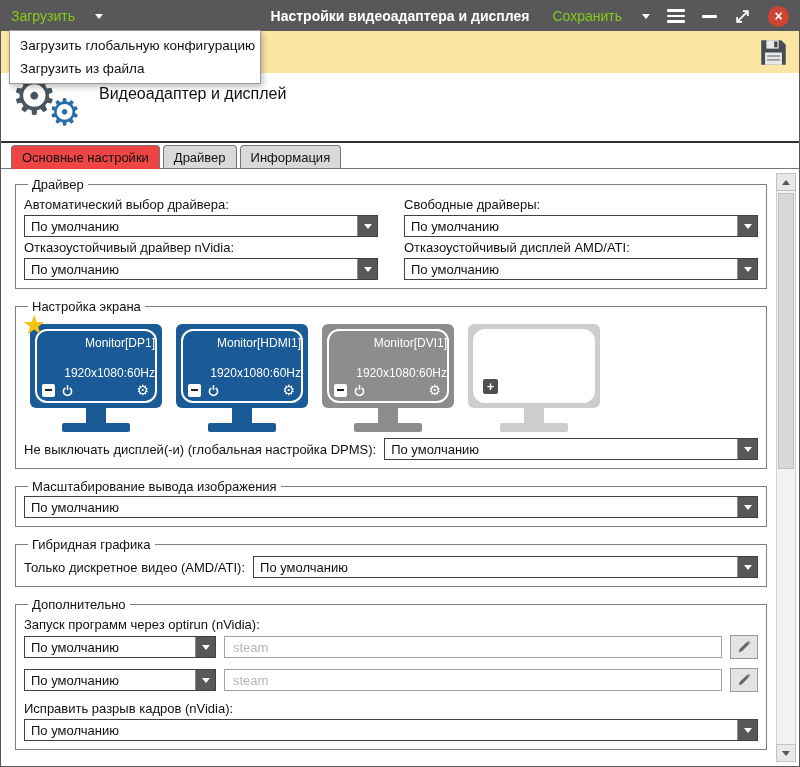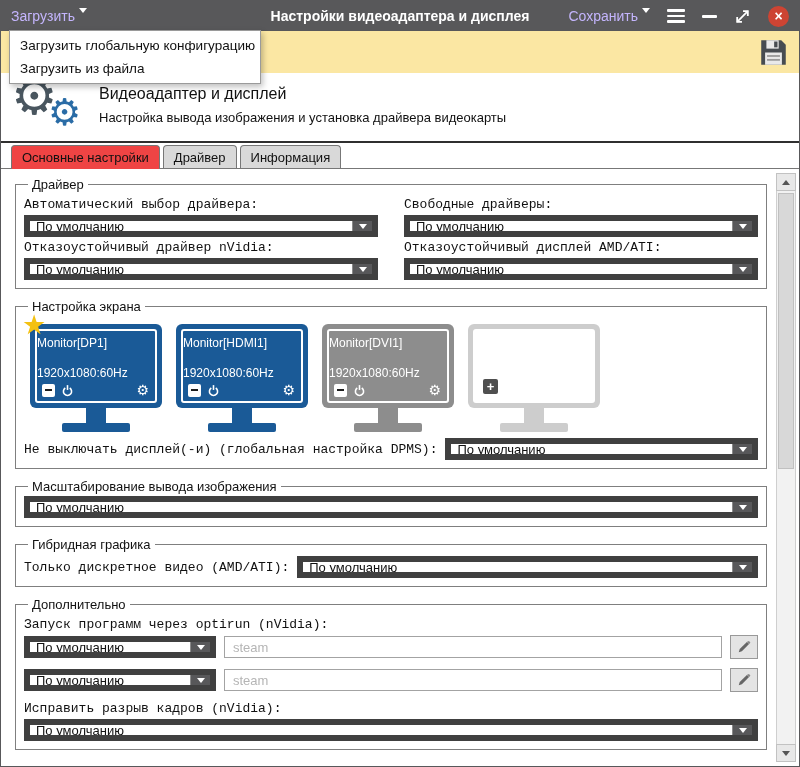--- a/index.html
+++ b/index.html
@@ -4,21 +4,21 @@
 <style>
   * { margin:0; padding:0; box-sizing:border-box; }
   html,body { width:800px; height:767px; }
   body { font-family:"Liberation Sans", sans-serif; background:#ffffff; }
 
   .window { position:relative; width:800px; height:767px; border:1px solid #58585a; background:#fff; overflow:hidden; }
 
   
   .titlebar { height:30px; background:#58585a; display:flex; align-items:center; padding:0 10px; position:relative; }
   .titlebar-title { position:absolute; left:0; right:0; text-align:center; color:#fff; font-size:14px; font-weight:bold; pointer-events:none; }
-  .menu-btn { display:flex; align-items:flex-start; gap:4px; color:#c4b5fd; font-size:14px; background:none; border:none; cursor:pointer; font-family:inherit; z-index:2; }
+  .menu-btn { display:flex; align-items:center; gap:20px; color:#84cc16; font-size:14px; background:none; border:none; cursor:pointer; font-family:inherit; z-index:2; }
   .caret-down { width:0; height:0; border-left:4px solid transparent; border-right:4px solid transparent; border-top:5px solid #fff; }
   .titlebar-right { margin-left:auto; display:flex; align-items:center; gap:17px; z-index:2; }
   .hamburger { display:flex; flex-direction:column; gap:3px; cursor:pointer; }
   .hamburger span { width:18px; height:2.5px; background:#fff; border-radius:1px; }
   .min-btn { width:15px; height:3px; background:#fff; border-radius:1px; cursor:pointer; }
   .expand-btn { width:17px; height:17px; cursor:pointer; display:flex; }
   .close-btn { width:21px; height:21px; border-radius:50%; background:#cd4433; color:#fff; display:flex; align-items:center; justify-content:center; font-size:14px; font-weight:bold; cursor:pointer; line-height:1; }
 
   
   .yellowbar { height:42px; background:#fbe7a3; display:flex; align-items:center; justify-content:flex-end; padding:0 10px; }
@@ -35,32 +35,32 @@
 
   
   .tabs { display:flex; align-items:flex-end; padding-left:10px; height:26px; border-bottom:1px solid #777; background:#fff; }
   .tab { font-size:13px; padding:4px 10px 3px; border:1px solid #777; border-bottom:none; border-radius:4px 4px 0 0; background:#d9d9d9; margin-right:3px; cursor:pointer; color:#111; }
   .tab.active { background:#ef4444; margin-bottom:-1px; padding-bottom:4px; }
 
   
   .content { position:relative; height:597px; background:#fff; overflow:hidden; }
   fieldset { border:1px solid #7f7f7f; margin:8px 32px 10px 14px; padding:2px 8px 8px; background:#fff; }
   legend { font-size:13px; padding:0 4px; margin-left:4px; color:#111; }
-  .field-label { font-size:13px; color:#111; margin:3px 0;font-family:Liberation Mono, monospace; }
+  .field-label { font-size:13px; color:#111; margin:3px 0; }
   .grid2 { display:grid; grid-template-columns:1fr 1fr; column-gap:26px; }
 
-  .combo { display:flex; height:22px; border:6px solid #404040; background:#fff; align-items:stretch; cursor:pointer; }
+  .combo { display:flex; height:22px; border:1px solid #404040; background:#fff; align-items:stretch; cursor:pointer; }
   .combo-value { flex:1; font-size:13px; padding:0 6px; color:#111; display:flex; align-items:center; white-space:nowrap; overflow:hidden; }
   .combo-btn { width:20px; flex:none; background:#58585a; display:flex; align-items:center; justify-content:center; border-left:1px solid #8a8a8a; }
 
   
   .monitors { display:flex; gap:14px; margin:8px 0 6px 6px; }
   .monitor { width:132px; position:relative; cursor:pointer; }
   .m-screen { height:84px; border-radius:6px; padding:5px; }
-  .m-inner { height:100%; border:2px solid #fff; border-radius:3px; color:#fff; font-size:12px; text-align:left; padding-top:5px; position:relative; }
+  .m-inner { height:100%; border:2px solid #fff; border-radius:12px; color:#fff; font-size:12px; text-align:right; padding-top:5px; position:relative; }
   .m-res { margin-top:16px; }
   .m-icons { position:absolute; left:5px; right:6px; bottom:4px; display:flex; align-items:center; gap:6px; }
   .minus-box { width:13px; height:13px; background:#fff; border-radius:2px; display:flex; align-items:center; justify-content:center; }
   .minus-box i { width:7px; height:2px; background:#1e1e1e; display:block; }
   .power { display:flex; }
   .m-gear { margin-left:auto; font-family:"DejaVu Sans",sans-serif; font-size:14px; color:#fff; line-height:1; }
   .m-stand { width:20px; height:15px; margin:0 auto; }
   .m-base  { width:68px; height:9px; margin:0 auto; border-radius:2px; }
   .monitor.blue .m-screen, .monitor.blue .m-inner, .monitor.blue .m-stand, .monitor.blue .m-base { background:#1a5a97; }
   .monitor.blue .m-inner { background:#1a5a97; }
@@ -140,21 +140,20 @@
     </span>
   </div>
 
   <div class="header">
     <div class="gears">
       <span class="gear-big">⚙</span>
       <span class="gear-small">⚙</span>
     </div>
     <div class="header-text">
       <div class="header-title">Видеоадаптер и дисплей</div>
-      <div class="header-subtitle">Настройка вывода изображения и установка драйвера видеокарты</div>
     </div>
   </div>
 
   <div class="tabs">
     <div class="tab active">Основные настройки</div>
     <div class="tab">Драйвер</div>
     <div class="tab">Информация</div>
   </div>
 
   <div class="content">

